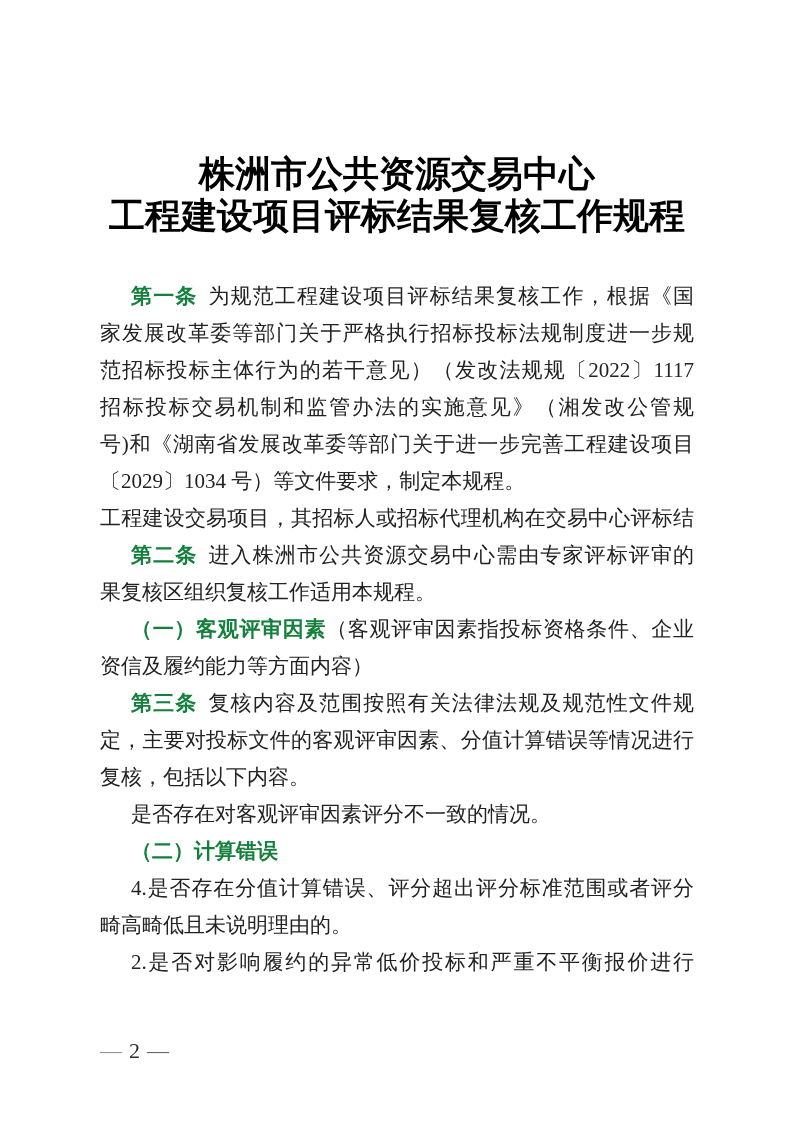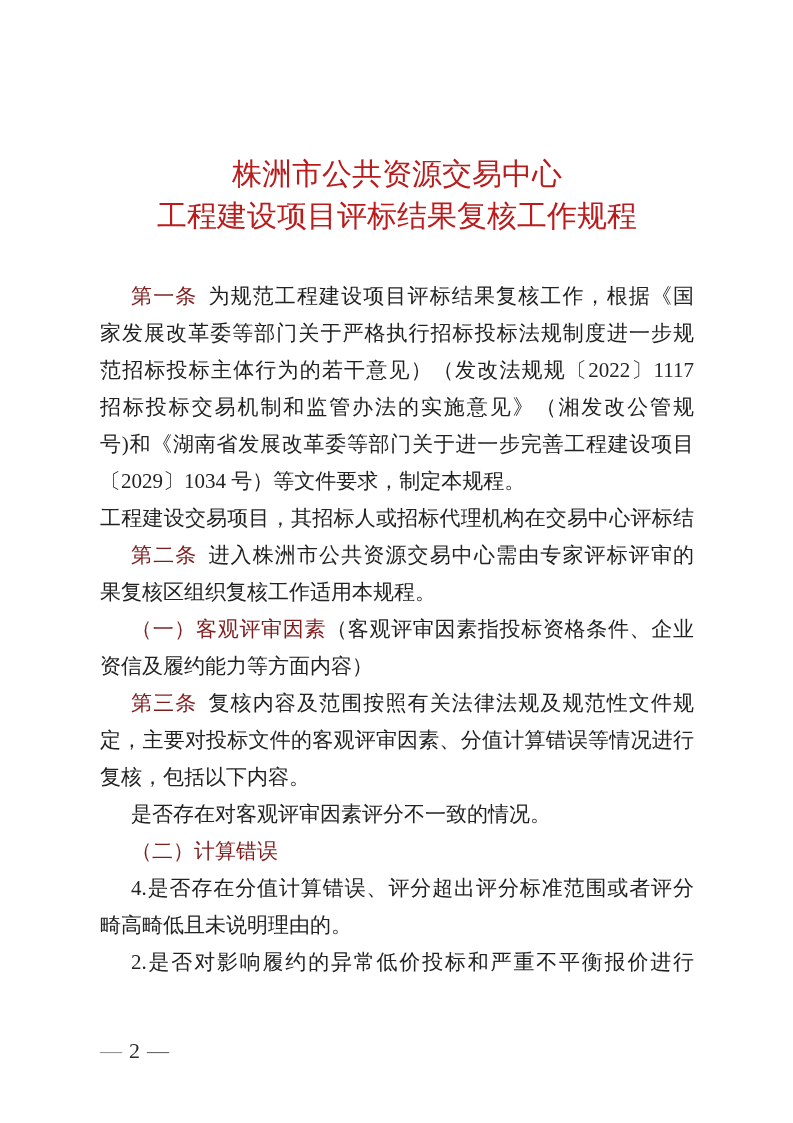--- a/index.html
+++ b/index.html
@@ -17,26 +17,26 @@
     color: #1e1e1e;
   }
   .doc-title {
     position: absolute;
     top: 153px;
     left: 100px;
     width: 594px;
     text-align: center;
   }
   .title-line {
-    font-size: 30px;
-    font-weight: 400;
+    font-size: 36px;
+    font-weight: 700;
     line-height: 42px;
     letter-spacing: 0px;
     white-space: nowrap;
-    color: #b91c1c;
+    color: #000000;
   }
   .doc-body {
     position: absolute;
     top: 278px;
     left: 100px;
     width: 594px;
   }
   .para {
     margin: 0;
     padding: 0;
@@ -49,22 +49,22 @@
     text-justify: inter-ideograph;
     color: #222222;
   }
   .line.end {
     text-align-last: left;
   }
   .line.indent {
     text-indent: 31px;
   }
   .lead {
-    font-weight: 400;
-    color: #7f1d1d;
+    font-weight: 700;
+    color: #15803d;
   }
   .lead.gap {
     margin-right: 11px;
   }
   .page-footer {
     position: absolute;
     left: 100px;
     top: 1038px;
     font-size: 22px;
     line-height: 26px;

